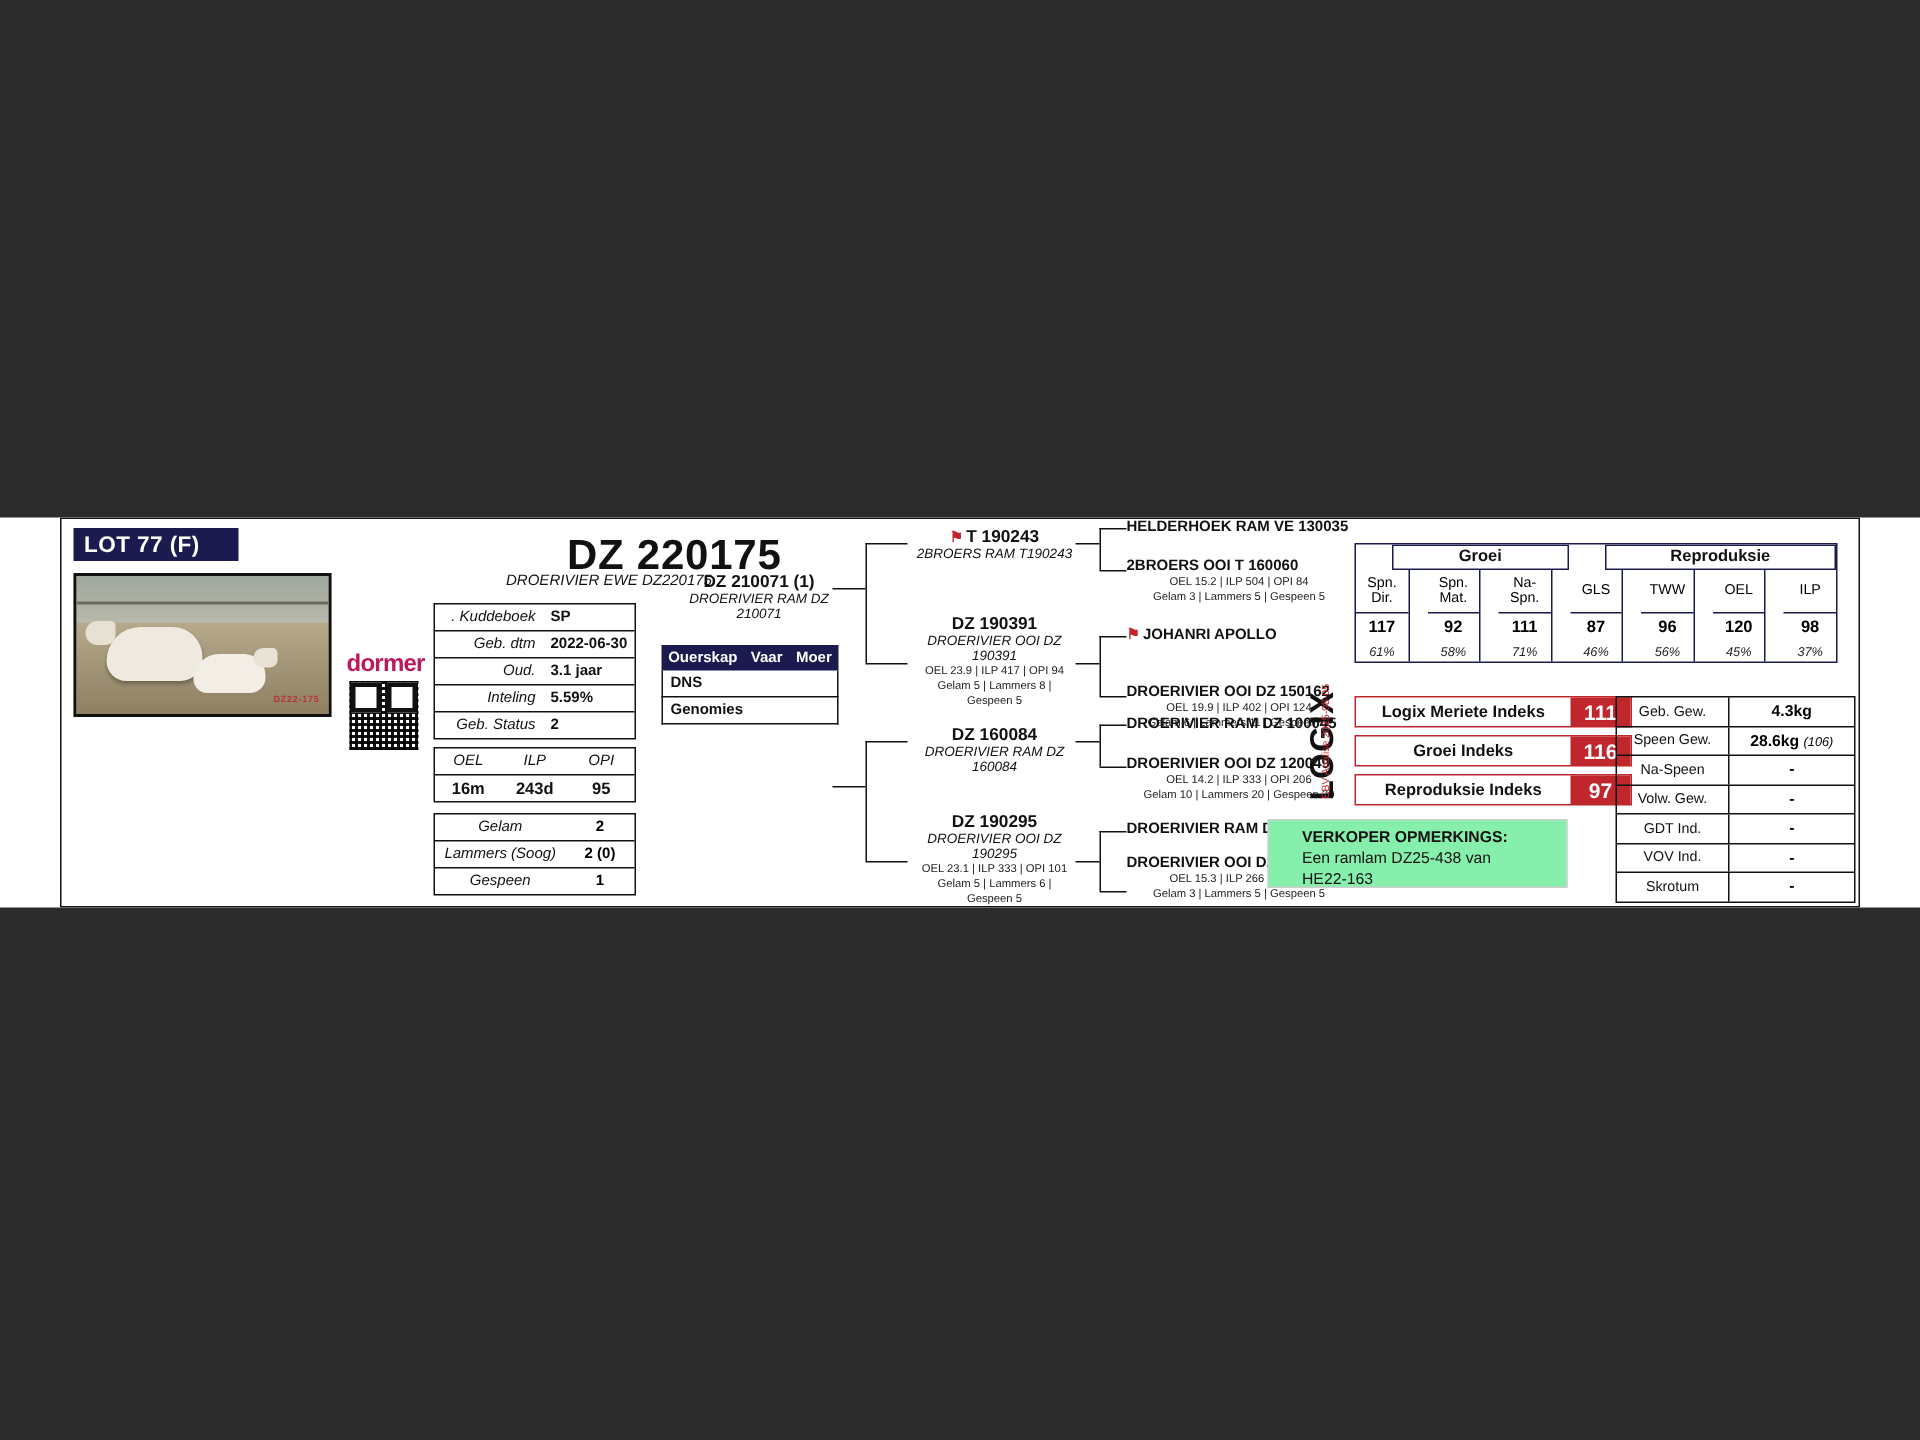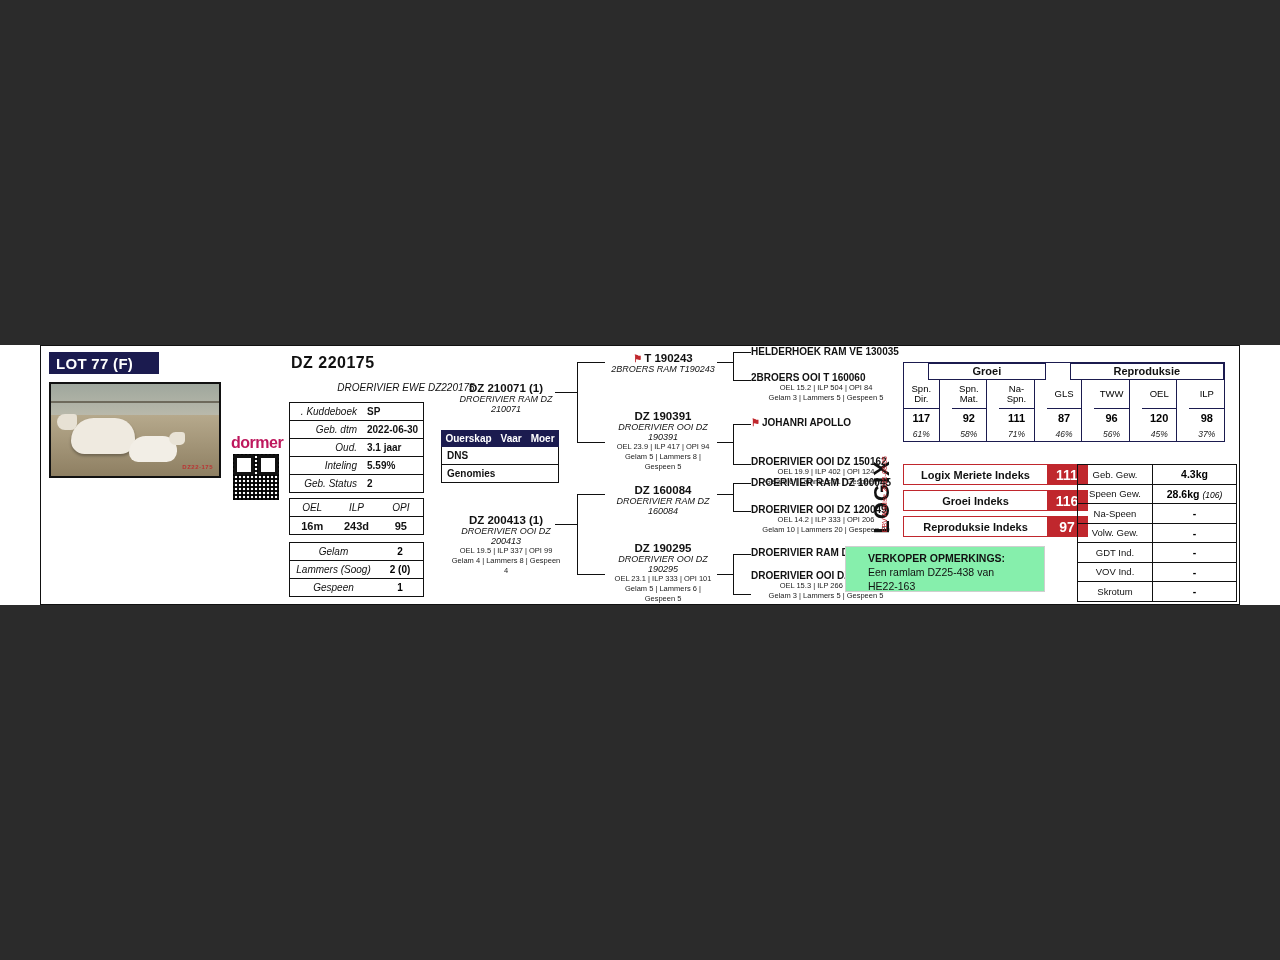--- a/index.html
+++ b/index.html
@@ -26,21 +26,21 @@
       repeating-linear-gradient(0deg,#111 0 2px,#fff 2px 4px);
     background-blend-mode:multiply;}
   .qr:before,.qr:after{content:"";position:absolute;width:14px;height:14px;border:3px solid #111;background:#fff;}
   .qr:before{left:1px;top:1px;}
   .qr:after{right:1px;top:1px;}
   .seller{position:absolute;left:10px;top:136px;width:200px;}
   .seller .name{font-size:12.5px;font-weight:bold;color:#111;}
   .seller .line{font-size:9.5px;font-style:italic;color:#222;line-height:1.35;}
 
   
-  .animal-id{position:absolute;left:250px;top:8px;width:230px;text-align:left;font-size:16px;font-weight:bold;color:#111;letter-spacing:.5px;}
+  .animal-id{position:absolute;left:250px;top:8px;width:230px;text-align:right;font-size:28px;font-weight:bold;color:#111;letter-spacing:.5px;}
   .animal-sub{position:absolute;left:250px;top:36px;width:230px;text-align:center;font-size:10px;font-style:italic;color:#111;}
 
   
   .detail{position:absolute;left:248px;top:56px;width:135px;border:1px solid #111;box-sizing:border-box;}
   .detail .row{display:flex;border-bottom:1px solid #111;height:17px;align-items:center;}
   .detail .row:last-child{border-bottom:none;}
   .detail .lbl{flex:1;text-align:right;padding-right:6px;font-size:10px;font-style:italic;color:#111;}
   .detail .val{width:56px;font-size:10px;font-weight:bold;color:#111;padding-left:4px;}
 
   .oel3{position:absolute;left:248px;top:152px;width:135px;border:1px solid #111;box-sizing:border-box;}
@@ -222,26 +222,20 @@
 
       <div class="pline hh" style="left:286px;top:228px;width:16px;"></div>
       <div class="pline hv" style="left:302px;top:208px;height:40px;"></div>
       <div class="pline hh" style="left:302px;top:208px;width:18px;"></div>
       <div class="pline hh" style="left:302px;top:248px;width:18px;"></div>
 
       <div class="pnode" style="left:20px;top:36px;width:110px;">
         <div class="pname">DZ 210071 (1)</div>
         <div class="psub">DROERIVIER RAM DZ 210071</div>
       </div>
-      <div class="pnode" style="left:20px;top:168px;width:110px;">
-        <div class="pname">DZ 200413 (1)</div>
-        <div class="psub">DROERIVIER OOI DZ 200413</div>
-        <div class="pstat">OEL 19.5 | ILP 337 | OPI 99</div>
-        <div class="pstat">Gelam 4 | Lammers 8 | Gespeen 4</div>
-      </div>
 
       <div class="pnode" style="left:178px;top:6px;width:108px;">
         <div class="pname"><span class="flag">⚑</span><span>T 190243</span></div>
         <div class="psub">2BROERS RAM T190243</div>
       </div>
       <div class="pnode" style="left:178px;top:64px;width:108px;">
         <div class="pname">DZ 190391</div>
         <div class="psub">DROERIVIER OOI DZ 190391</div>
         <div class="pstat">OEL 23.9 | ILP 417 | OPI 94</div>
         <div class="pstat">Gelam 5 | Lammers 8 | Gespeen 5</div>

